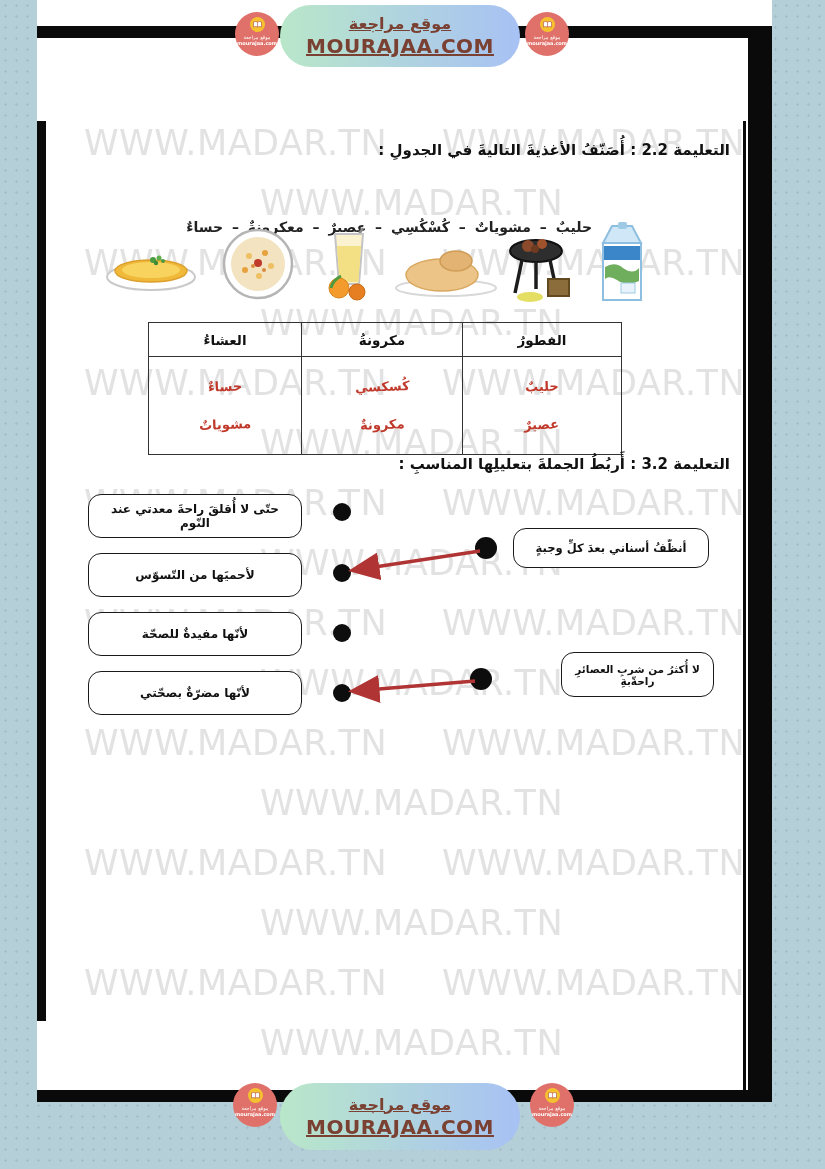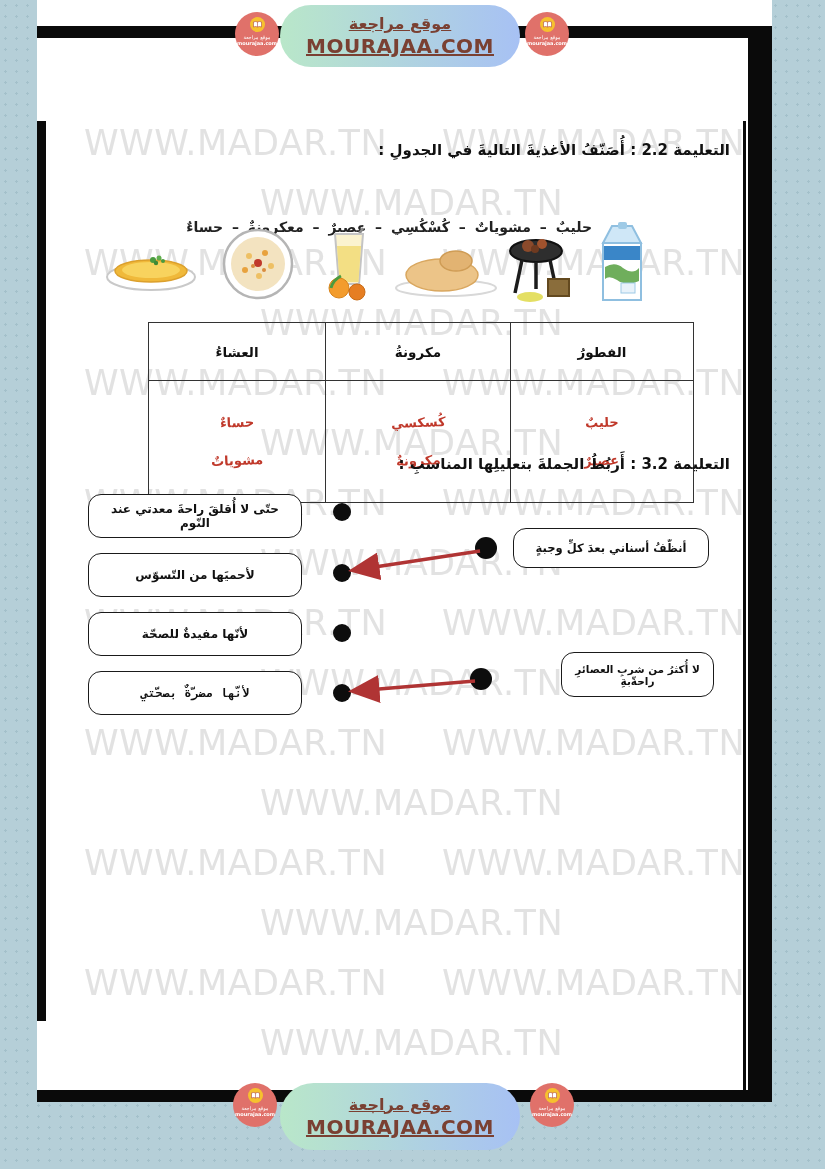--- a/index.html
+++ b/index.html
@@ -40,21 +40,21 @@
   .logo .l1{font-size:5px;color:#fff;direction:rtl;line-height:6px;margin-top:2px;}
   .logo .l2{font-size:5px;color:#fff;font-weight:bold;line-height:6px;}
   
   .ex-title{position:absolute;right:42px;direction:rtl;font-size:15px;font-weight:bold;color:#111;white-space:nowrap;}
   .foods-line{position:absolute;left:113px;top:191px;width:442px;direction:rtl;font-size:14px;font-weight:bold;color:#222;
     display:flex;justify-content:space-between;white-space:nowrap;word-spacing:4px;margin-top:28px;}
   
   .food{position:absolute;}
   
   .food-table{position:absolute;left:111px;top:322px;width:470px;height:130px;border-collapse:collapse;direction:rtl;table-layout:fixed;}
-  .food-table th,.food-table td{border:1.6px solid #333;padding:12px;}
+  .food-table th,.food-table td{border:1.6px solid #333;padding:0;}
   .food-table th{height:33px;font-size:13.5px;font-weight:bold;color:#111;text-align:center;}
   .food-table td{height:97px;vertical-align:middle;}
   .cell-stack{display:flex;flex-direction:column;justify-content:space-evenly;align-items:center;height:97px;}
   .answer{color:var(--answer-red);font-size:13px;font-weight:600;direction:rtl;transform:rotate(-2deg);}
   
   .match-box{position:absolute;border:1.6px solid #1a1a1a;border-radius:13px;background:#fff;
     display:flex;align-items:center;justify-content:center;direction:rtl;
     font-size:12px;font-weight:bold;color:#111;text-align:center;padding:2px 6px;box-sizing:border-box;}
   .dot{position:absolute;border-radius:50%;background:#0d0d0d;}
   .dot-l{width:18px;height:18px;}
@@ -198,21 +198,21 @@
         </td>
       </tr>
     </tbody>
       </table>
 
     <div class="ex-title" style="top:455px;">التعليمة 3.2 : أَربُطُ الجملةَ بتعليلِها المناسبِ :</div>
 
     <div class="match-box" style="left:51px;top:553px;width:214px;height:44px;">لأحميَها من التّسوّس</div>
     <div class="match-box" style="left:51px;top:494px;width:214px;height:44px;">حتّى لا أُقلقَ راحةَ معدتي عند النّوم</div>
     <div class="match-box" style="left:51px;top:612px;width:214px;height:44px;">لأنّها مفيدةٌ للصحّة</div>
-    <div class="match-box" style="left:51px;top:671px;width:214px;height:44px;font-family:Liberation Mono, monospace;">لأنّها مضرّةٌ بصحّتي</div>
+    <div class="match-box" style="left:51px;top:671px;width:214px;height:44px;">لأنّها مضرّةٌ بصحّتي</div>
 
     <div class="dot dot-l" style="left:296px;top:503px;"></div>
     <div class="dot dot-l" style="left:296px;top:564px;"></div>
     <div class="dot dot-l" style="left:296px;top:624px;"></div>
     <div class="dot dot-l" style="left:296px;top:684px;"></div>
 
     <div class="match-box" style="left:476px;top:528px;width:196px;height:40px;font-size:11.5px;">أنظّفُ أسناني بعدَ كلِّ وجبةٍ</div>
     <div class="match-box" style="left:524px;top:652px;width:153px;height:45px;font-size:10.5px;">لا أُكثرُ من شربِ العصائرِ راحةّبةِ</div>
 
     <div class="dot dot-r" style="left:438px;top:537px;"></div>

